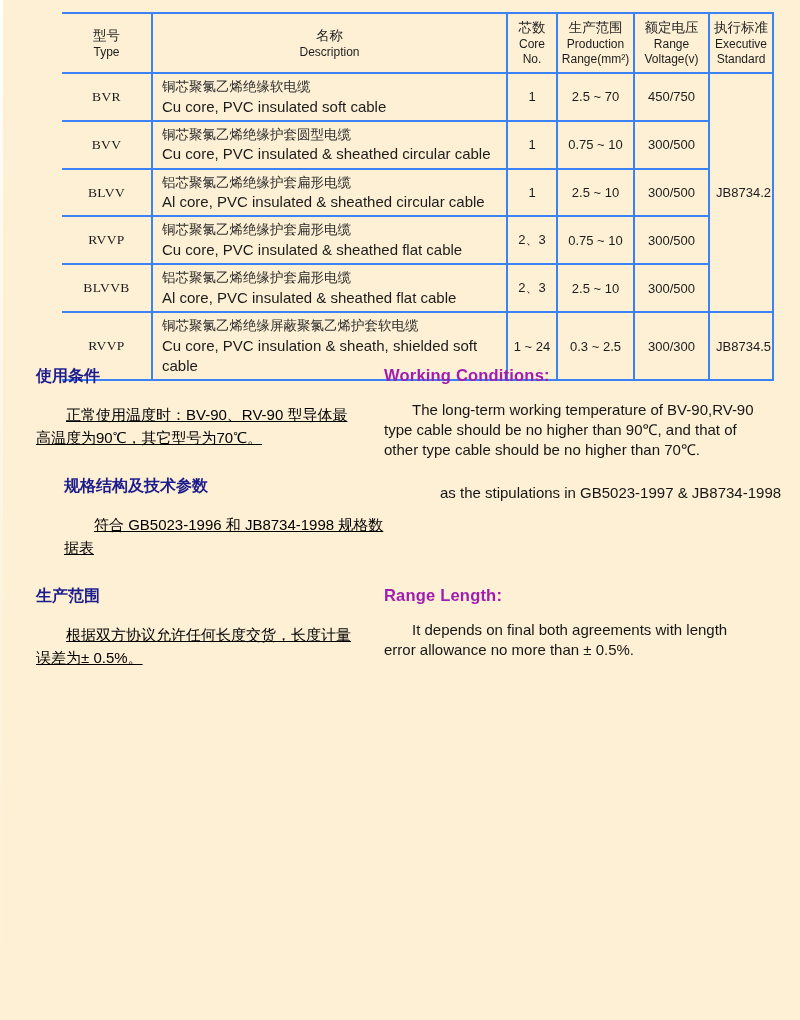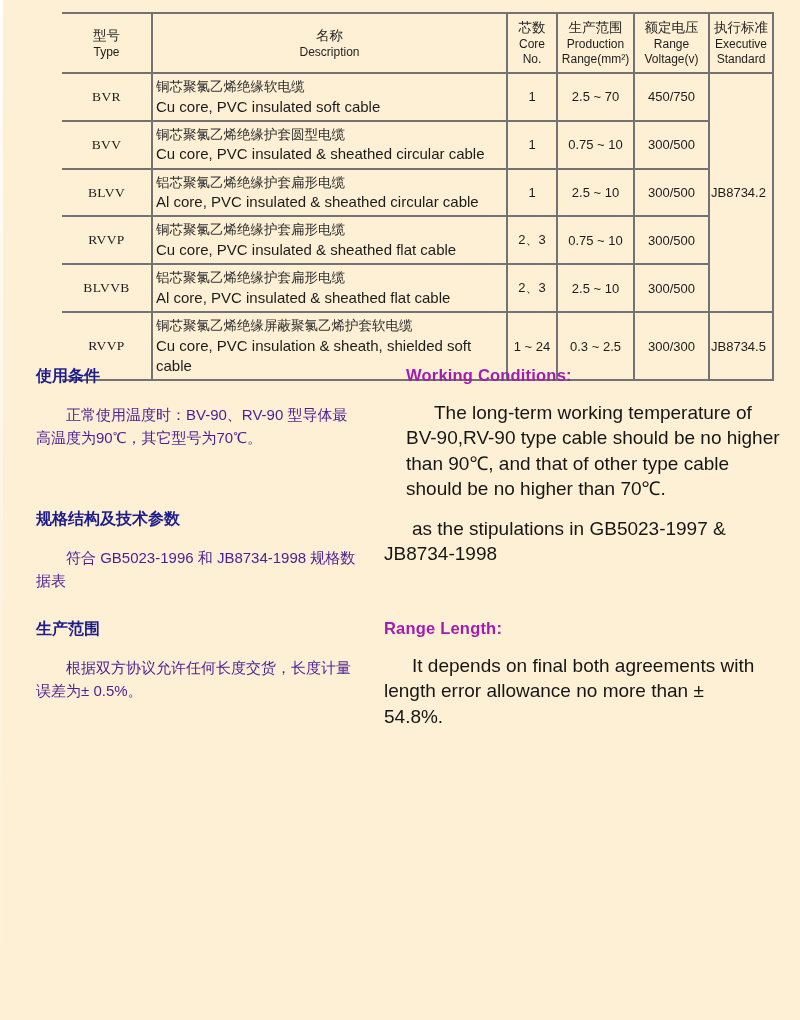--- a/index.html
+++ b/index.html
@@ -22,57 +22,58 @@
     border-collapse:collapse; table-layout:fixed;
     width:711px;
   }
   .spec col.c-type     { width:90px;  }
   .spec col.c-desc     { width:355px; }
   .spec col.c-core     { width:50px;  }
   .spec col.c-range    { width:77px;  }
   .spec col.c-volt     { width:75px;  }
   .spec col.c-std      { width:64px;  }
 
-  .spec th, .spec td { border:2px solid #737373; background:transparent; }
+  .spec th, .spec td { border:2px solid #3b82f6; background:transparent; }
   .spec tr > *:first-child { border-left:none; }   
 
   .spec thead th { height:54px; font-weight:normal; text-align:center; padding:2px 1px; }
   .h-zh { display:block; font-size:13.5px; color:#262626; line-height:1.35; }
   .h-en { display:block; font-size:12px;  color:#1d1d1d; line-height:1.22; }
 
   .spec tbody tr { height:43px; }
   .spec tbody tr.r-first { height:47px; }
 
   .type-cell { text-align:center; font-size:13.5px; color:#1c1c1c; letter-spacing:.4px;font-family:Liberation Serif, serif; }
-  .desc-cell { padding:3px 3px; vertical-align:middle;border-radius:10px; }
+  .desc-cell { padding:3px 9px; vertical-align:middle;border-radius:10px; }
   .desc-zh { display:block; font-size:13.5px; color:#2f2f2f; line-height:1.45; }
   .desc-en { display:block; font-size:15px; color:#1c1c1c; line-height:1.35; }
   .num-cell { text-align:center; font-size:13px; color:#1c1c1c; }
-  .std-cell { text-align:left; font-size:13px; color:#1c1c1c; }
+  .std-cell { text-align:right; font-size:13px; color:#1c1c1c; }
 
   
   .sections { position:absolute; left:0; top:358px; width:800px; }
   .sec-row { display:flex; align-items:flex-start; }
-  .sec-row.row-1 { min-height:110px;gap:22px; }
-  .sec-row.row-2 { min-height:110px; }
+  .sec-row.row-1 { min-height:110px; }
+  .sec-row.row-2 { min-height:110px;margin-left:28px; }
   .col-zh { width:358px; padding-left:36px; box-sizing:border-box; }
   .col-en { width:405px; padding-left:26px; box-sizing:border-box; }
 
   .sec-h-zh {
     margin:8px 0 0 0; font-size:16px; font-weight:bold; color:#1c1c8c;
   }
   .sec-h-en {
     margin:8px 0 0 0; font-size:16.5px; font-weight:bold; color:#a21caf; letter-spacing:.2px;
   }
   .sec-p-zh {
-    margin:16px 0 0 0; font-size:15px; line-height:1.55; color:#4c1d95;
+    margin:16px 0 0 0; font-size:15px; line-height:1.55; color:#000000;
     text-indent:2em;
+    text-decoration:underline;
   }
   .sec-p-en {
-    margin:15px 0 0 0; font-size:19px; line-height:1.33; color:#161616;
+    margin:15px 0 0 0; font-size:15px; line-height:1.33; color:#161616;
     text-indent:28px;
   }
 </style>
 </head>
 <body>
 
 <div class="left-edge"></div>
 
 <table class="spec">
   <colgroup>
@@ -203,17 +204,17 @@
     </div>
   </div>
 
   <div class="sec-row row-3">
     <div class="col-zh">
       <h3 class="sec-h-zh">生产范围</h3>
       <p class="sec-p-zh">根据双方协议允许任何长度交货，长度计量误差为± 0.5%。</p>
     </div>
     <div class="col-en">
       <h3 class="sec-h-en">Range Length:</h3>
-      <p class="sec-p-en">It depends on final both agreements with length error allowance no more than ± 54.8%.</p>
+      <p class="sec-p-en">It depends on final both agreements with length error allowance no more than ± 0.5%.</p>
     </div>
   </div>
 
 </div>
 
 </body></html>

